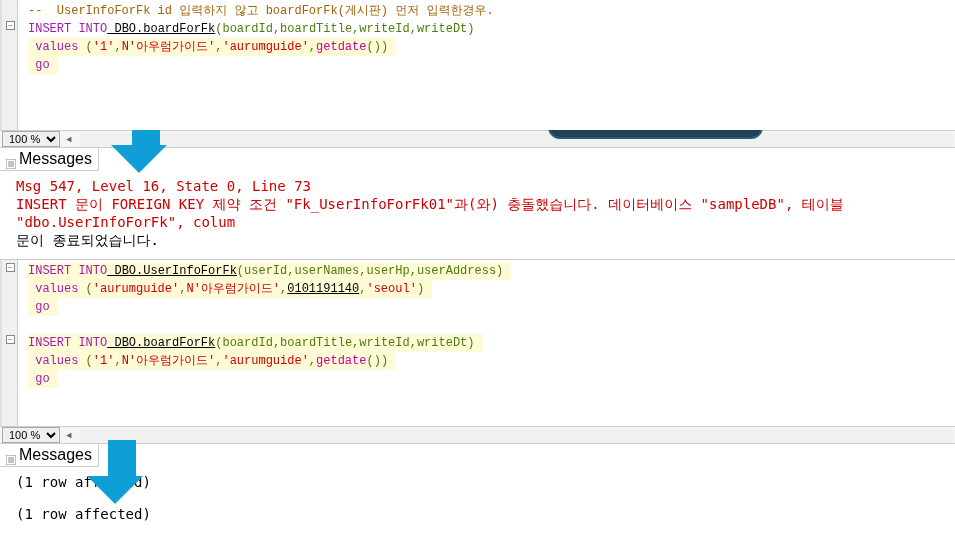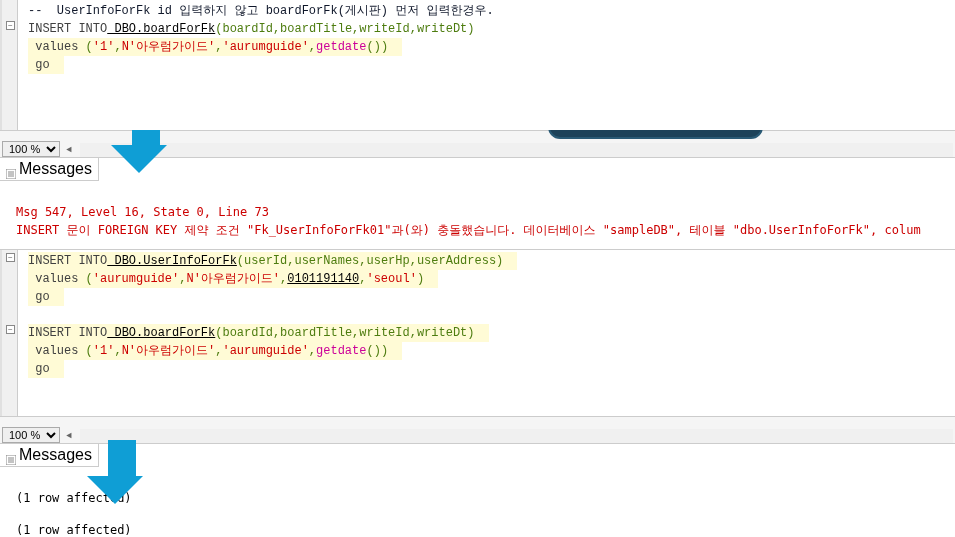--- a/index.html
+++ b/index.html
@@ -38,38 +38,38 @@
       border: 1px solid #888;
       background: #fff;
       font-size: 8px;
       line-height: 7px;
       text-align: center;
       color: #666;
     }
     .highlight-yellow {
       background: #fffbd6;
       display: inline-block;
-      padding-right: 14px;
-    }
-    .c-comment { color: #0f172a; }
-    .c-keyword { color: #404040; }
+      padding-right: 8px;
+    }
+    .c-comment { color: #a16207; }
+    .c-keyword { color: #a21caf; }
     .c-string { color: #cc0000; }
     .c-function { color: #cc0099; }
     .c-gray-func { color: #4d7c0f; font-family: Liberation Mono, monospace; }
     .c-red { color: #cc0000; }
     .c-black { color: #000; text-decoration: underline; }
     
     .zoom-bar {
       background: #f5f5f5;
       border-top: 1px solid #ccc;
       border-bottom: 1px solid #ccc;
       padding: 0 2px;
       display: flex;
       align-items: flex-end;
-      height: 28px;
+      height: 18px;
     }
     .zoom-select {
       font-size: 11px;
       font-family: sans-serif;
       border: 1px solid #aaa;
       padding: 0 2px;
       height: 16px;
     }
     .scroll-arrow {
       width: 14px;
@@ -93,23 +93,22 @@
     .messages-tab .tab-icon {
       display: inline-block;
       width: 10px;
       height: 10px;
       margin-right: 3px;
       vertical-align: middle;
     }
     .messages-body {
       padding: 6px 16px;
       font-family: Consolas, monospace;
-      font-size: 12px;
+      font-size: 14px;
       line-height: 18px;
-      margin-top: 16px;
     }
     .msg-red { color: #cc0000; }
     
     .badge-green {
       position: absolute;
       right: 15px;
       top: 15px;
       background: #5dbb63;
       color: #fff;
       font-family: 'Segoe UI', sans-serif;
@@ -214,20 +213,21 @@
           <line x1="2" y1="5" x2="8" y2="5" stroke="#888"></line>
           <line x1="2" y1="7" x2="8" y2="7" stroke="#888"></line>
         </svg>
     </span><span>Messages</span>
   </div>
 </div>
 
 <div class="messages-body">
   <div class="msg-red">Msg 547, Level 16, State 0, Line 73</div>
   <div><span class="msg-red">INSERT 문이 FOREIGN KEY 제약 조건 </span><span class="msg-red">"Fk_UserInfoForFk01"</span><span class="msg-red">과(와) 충돌했습니다. 데이터베이스 </span><span class="msg-red">"sampleDB"</span><span class="msg-red">, 테이블 </span><span class="msg-red">"dbo.UserInfoForFk"</span><span class="msg-red">, colum</span></div>
+  <div>문이 종료되었습니다.</div>
 </div>
 
 <div class="pane-container second-editor">
   <div class="editor-pane">
     <div class="gutter-margin"></div>
 
     <div class="collapse-marker" style="top:3px;">−</div>
     <div class="code-line"><span class="highlight-yellow"><span class="c-keyword">INSERT</span><span class="c-keyword"> INTO</span><span class="c-black"> DBO.UserInfoForFk</span><span class="c-gray-func">(userId,userNames,userHp,userAddress)</span></span></div>
 
     <div class="code-line"><span class="highlight-yellow"><span class="c-keyword"> values </span><span class="c-gray-func">(</span><span class="c-string">'aurumguide'</span><span class="c-gray-func">,</span><span class="c-red">N</span><span class="c-string">'아우럼가이드'</span><span class="c-gray-func">,</span><span class="c-black">0101191140</span><span class="c-gray-func">,</span><span class="c-string">'seoul'</span><span class="c-gray-func">)</span></span></div>

